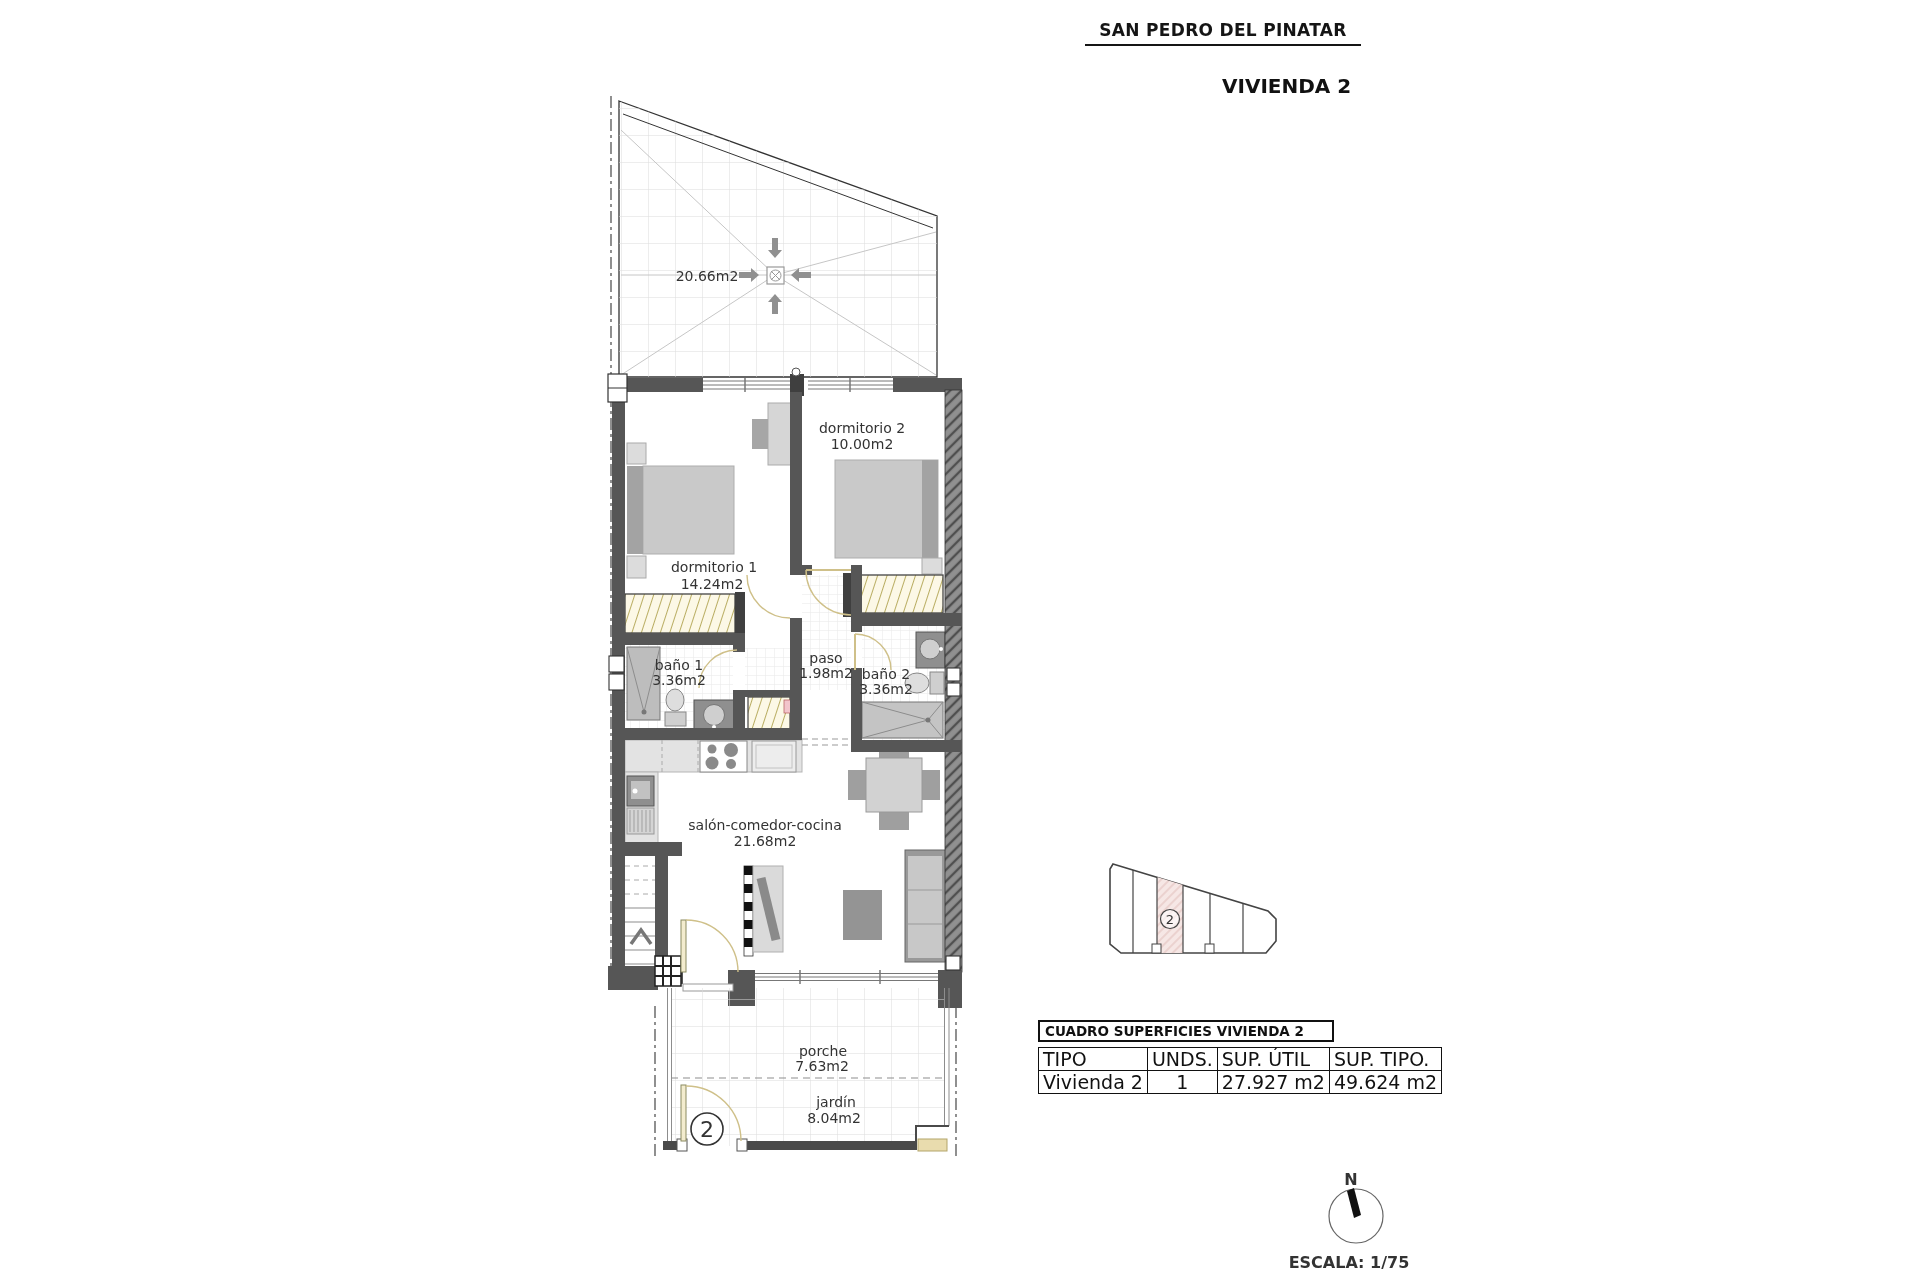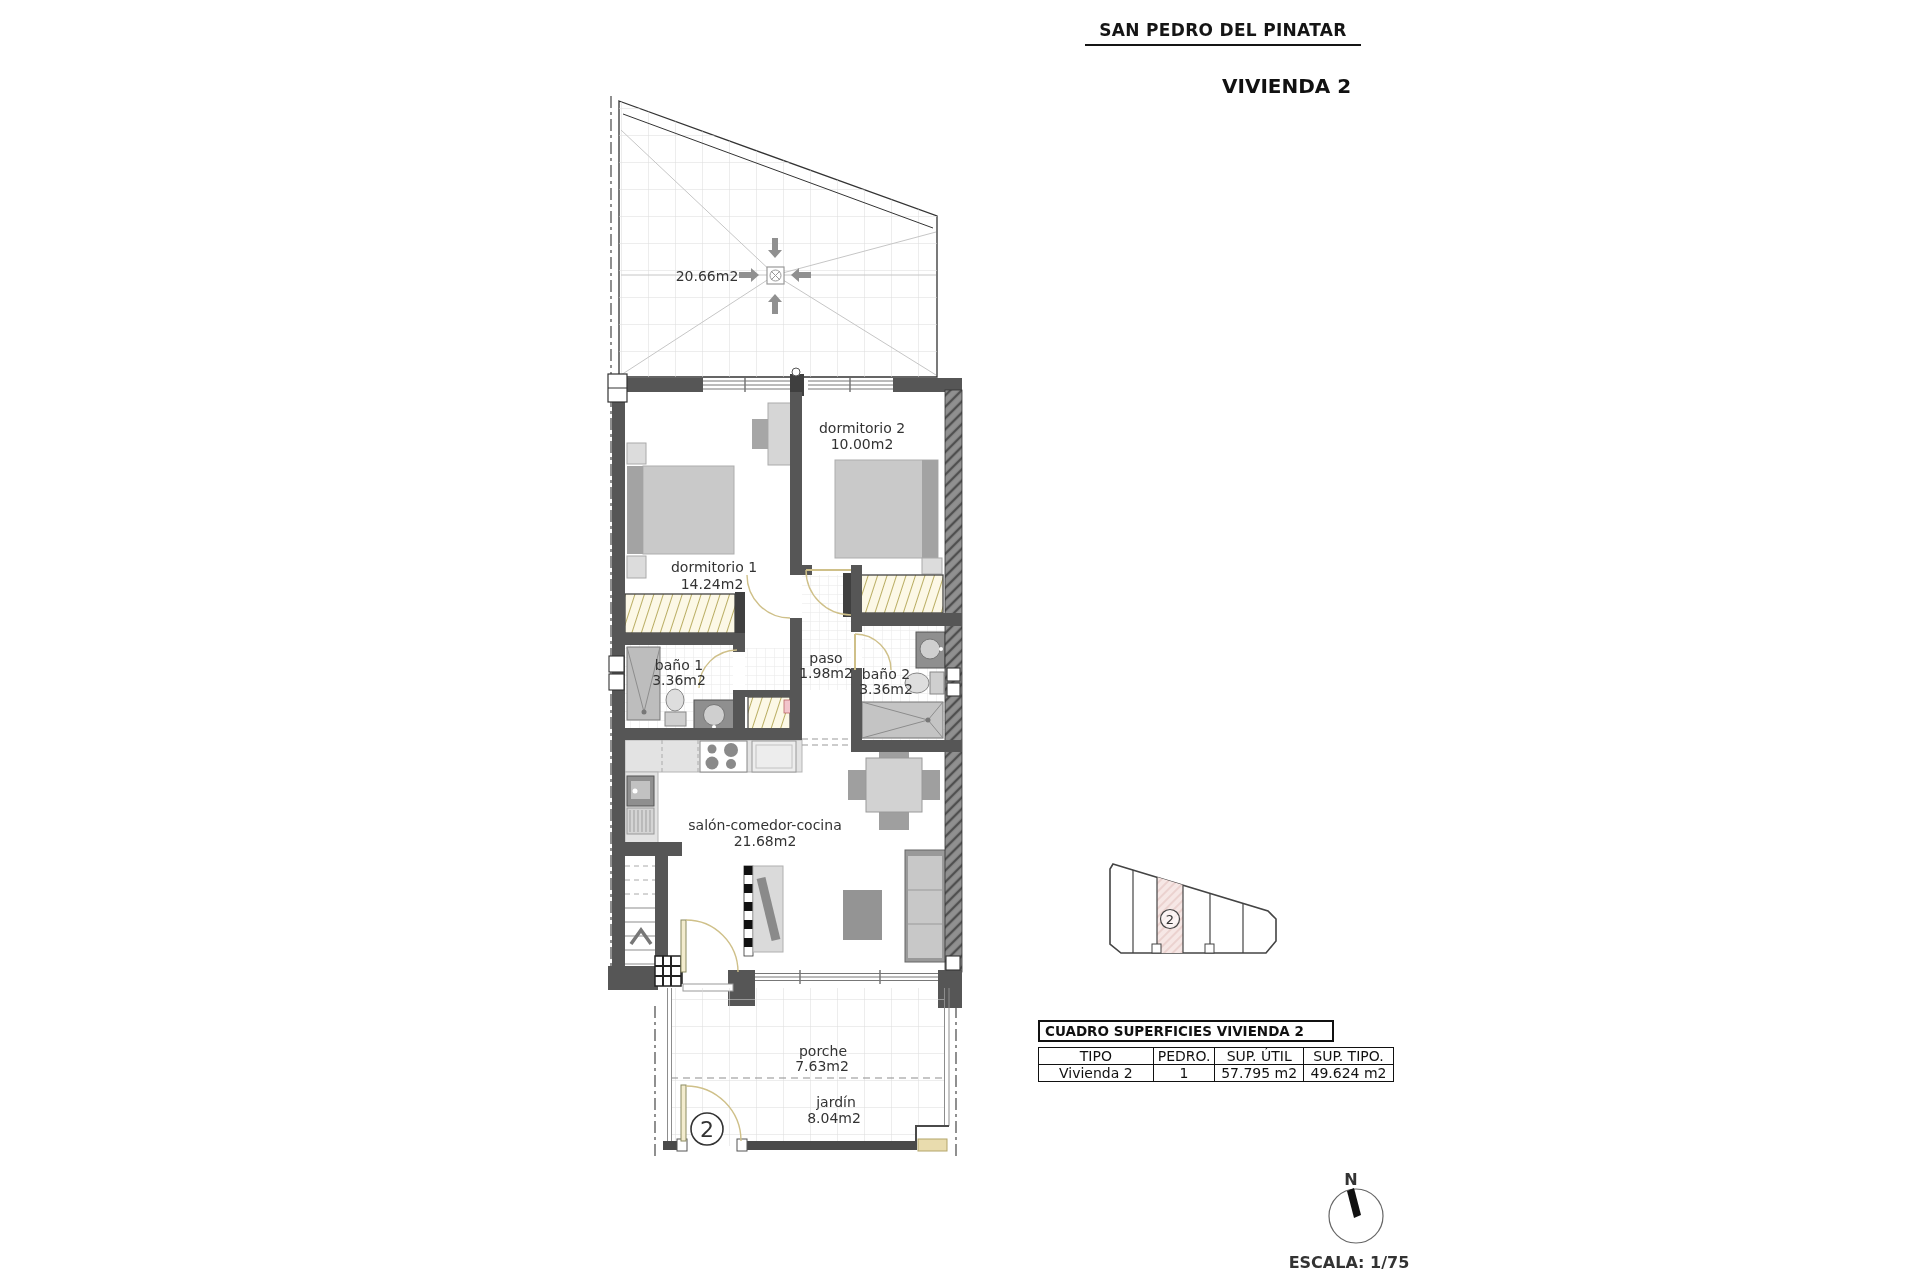--- a/index.html
+++ b/index.html
@@ -6,21 +6,21 @@
   #canvas{position:relative;width:1920px;height:1280px;background:#ffffff;overflow:hidden;
           font-family:"DejaVu Sans","Liberation Sans",sans-serif;color:#1c1c1c;}
   #plan-svg{position:absolute;left:0;top:0;}
   .hdr-location{position:absolute;left:1085px;top:20px;width:276px;text-align:center;
      font-size:17px;font-weight:bold;letter-spacing:.3px;color:#151515;
      border-bottom:2px solid #151515;padding-bottom:4px;}
   .hdr-title{position:absolute;left:1222px;top:74px;font-size:20px;font-weight:bold;color:#111;}
   .tbl-wrap{position:absolute;left:1022px;top:1020px;width:356px;font-size:13.5px;color:#111;padding-left:16px;}
   .tbl-title{border:2px solid #111;padding:1px 5px;font-weight:600;width:282px;background:#fff;}
   table.surf{border-collapse:collapse;margin-top:5px;background:#fff;}
-  table.surf td{border:1.5px solid #111;padding:0 4px;height:16px;font-size:14px;white-space:nowrap;text-align:center;}
+  table.surf td{border:1.5px solid #111;padding:0 4px;height:16px;font-size:19px;white-space:nowrap;}
   td.c{text-align:center;}
   .svgtext{fill:#333;font-family:"DejaVu Sans","Liberation Sans",sans-serif;}
 </style>
 </head>
 <body>
 
 <div id="canvas">
 
   <div class="hdr-location">SAN PEDRO DEL PINATAR</div>
   <div class="hdr-title">VIVIENDA 2</div>
@@ -373,27 +373,27 @@
     </g>
     <text class="svgtext" x="1349" y="1268" font-size="16" font-weight="bold" text-anchor="middle" fill="#111">ESCALA: 1/75</text>
   </svg>
 
   <div class="tbl-wrap">
     <div class="tbl-title">CUADRO SUPERFICIES VIVIENDA 2</div>
     <table class="surf">
       <tbody>
           <tr>
         <td style="width:137px">TIPO</td>
-        <td style="width:46px">PEDRO.</td>
+        <td style="width:46px">UNDS.</td>
         <td style="width:83px">SUP. ÚTIL</td>
         <td style="width:86px">SUP. TIPO.</td>
       </tr>
       <tr>
         <td>Vivienda 2</td>
         <td class="c">1</td>
-        <td class="c">57.795 m2</td>
+        <td class="c">27.927 m2</td>
         <td class="c">49.624 m2</td>
       </tr>
     </tbody>
       </table>
   </div>
 
 </div>
 
 </body></html>

